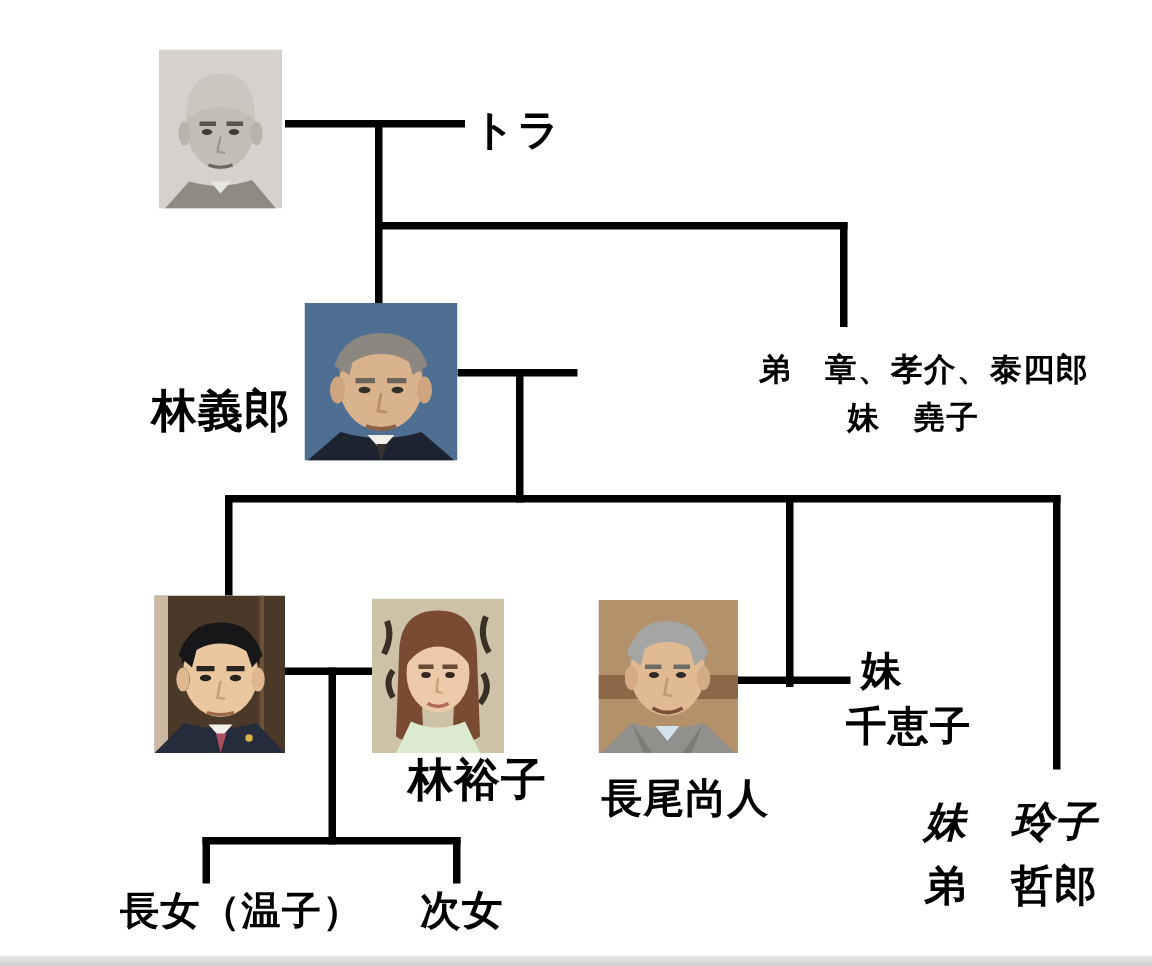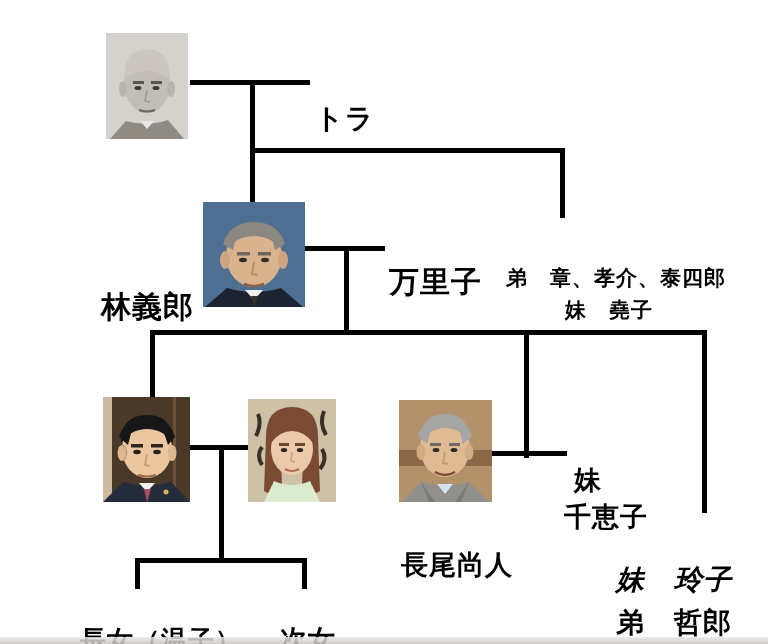--- a/index.html
+++ b/index.html
@@ -13,21 +13,20 @@
   .line{position:absolute;background:#000000;}
   .photo{position:absolute;margin:0;padding:0;line-height:0;}
   .photo svg{display:block;}
   .label{
     position:absolute;
     font-weight:bold;
     color:#000000;
     line-height:1;
     white-space:nowrap;
     letter-spacing:1px;
-    margin-top:32px;
   }
   .lbl-30{font-size:30px;}
   .lbl-28{font-size:28px;}
   .lbl-27{font-size:27px;}
   .lbl-26{font-size:26px;}
   .lbl-21{font-size:21px;}
   .bottom-strip{
     position:absolute;left:0;bottom:0;width:768px;height:7px;
     background:linear-gradient(to bottom,#e9e8e6,#c6c4c1);
     opacity:.85;
@@ -171,23 +170,23 @@
       <path d="M36,72 Q46,78 56,72" stroke="#7a4e38" stroke-width="2.5" fill="none"></path>
       <path d="M2,102 L22,82 Q46,89 70,82 L91,102 Z" fill="#91908c"></path>
       <path d="M22,82 L36,102 L30,102 Z" fill="#7c7b77"></path>
       <path d="M70,82 L56,102 L62,102 Z" fill="#7c7b77"></path>
       <path d="M38,84 L46,94 L54,84 Z" fill="#d2e2ee"></path>
     </svg>
   </figure>
 
   <div class="label lbl-28" style="left:315px;top:73px;">トラ</div>
   <div class="label lbl-30" style="left:101px;top:260px;">林義郎</div>
-  <div class="label lbl-30" style="left:389px;top:235px;">万里子</div>
   <div class="label lbl-21" style="left:506px;top:236px;">弟　章、孝介、泰四郎</div>
   <div class="label lbl-21" style="left:565px;top:268px;">妹　堯子</div>
+  <div class="label lbl-30" style="left:272px;top:506px;">林裕子</div>
   <div class="label lbl-27" style="left:401px;top:519px;">長尾尚人</div>
   <div class="label lbl-27" style="left:574px;top:434px;">妹</div>
   <div class="label lbl-27" style="left:564px;top:471px;">千恵子</div>
   <div class="label lbl-28" style="left:616px;top:534px;font-style:italic;">妹　玲子</div>
   <div class="label lbl-28" style="left:616px;top:577px;">弟　哲郎</div>
   <div class="label lbl-26" style="left:80px;top:595px;">長女（温子）</div>
   <div class="label lbl-27" style="left:280px;top:594px;">次女</div>
 
   <div class="bottom-strip"></div>
 

